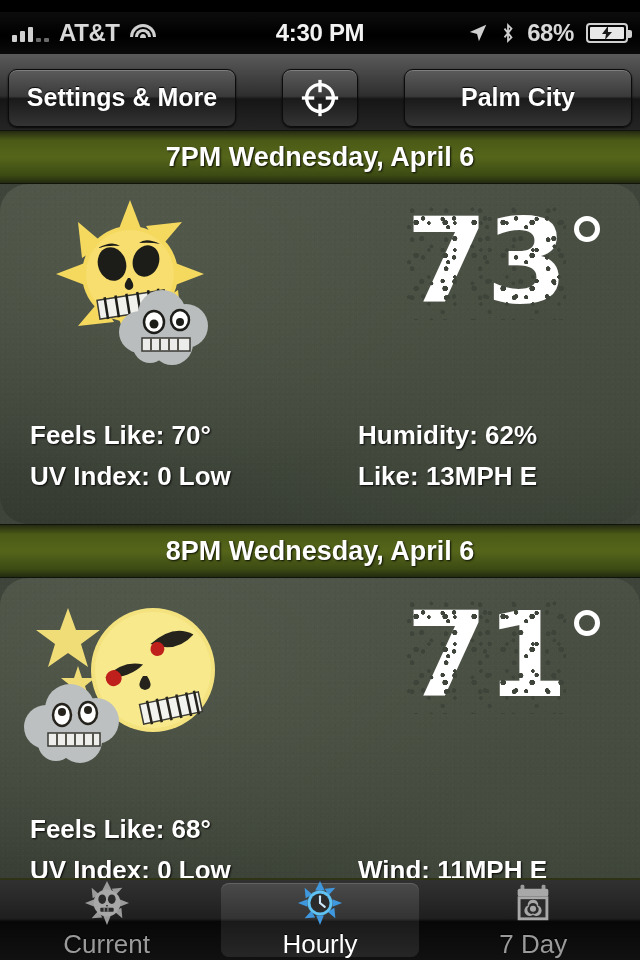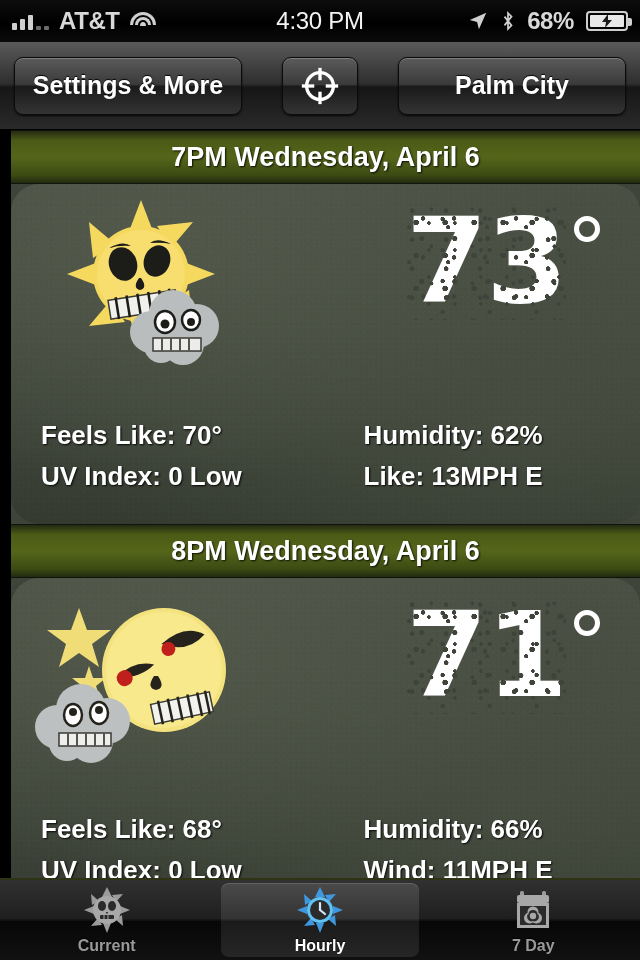--- a/index.html
+++ b/index.html
@@ -10,25 +10,26 @@
     overflow:hidden;
   }
   #app { position:relative; width:640px; height:960px; overflow:hidden; }
 
   
   .statusbar {
     height:42px; width:100%;
     background:linear-gradient(to bottom,#0d0d0d 0%,#000 55%,#0a0a0a 100%);
     display:flex; align-items:center; position:relative;
     padding:0 12px;
+    margin-top:12px;
   }
   .sb-left { display:flex; align-items:center; gap:10px; }
   .sb-right { display:flex; align-items:center; gap:12px; position:absolute; right:12px; top:0; height:42px; }
   .sb-center { position:absolute; left:0; right:0; text-align:center; line-height:42px;
-               color:#f2f2f2; font-size:24px; font-weight:normal; letter-spacing:-0.3px; }
+               color:#f2f2f2; font-size:24px; font-weight:bold; letter-spacing:-0.3px; }
   .sb-text { color:#d8d8d8; font-size:24px; font-weight:bold; letter-spacing:-0.4px; }
   .bars { display:flex; align-items:flex-end; gap:3px; height:18px; }
   .bars i { display:block; width:5px; background:#cfcfcf; border-radius:1px; }
   .bars i:nth-child(1){height:7px}
   .bars i:nth-child(2){height:11px}
   .bars i:nth-child(3){height:15px}
   .bars i.dot{height:4px;background:#6a6a6a}
   .wifi { position:relative; width:26px; height:19px; }
   .wifi span { position:absolute; left:50%; transform:translateX(-50%);
                border:3px solid #cfcfcf; border-bottom:none;
@@ -44,39 +45,39 @@
                    background:#cfcfcf; border-radius:0 2px 2px 0; }
   .battery .fill { position:absolute; left:2px; top:2px; bottom:2px; right:2px; background:#e8e8e8; border-radius:1px; }
   .bolt { position:relative; z-index:2; }
 
   
   .navbar {
     height:88px; width:100%;
     background:linear-gradient(to bottom,#5a5a5a 0%,#2e2e2e 48%,#161616 52%,#2a2a2a 100%);
     border-bottom:1px solid #000;
     display:flex; align-items:center; justify-content:space-between;
-    padding:0 14px; gap:12px;
+    padding:0 8px; gap:12px;
   }
   .navbtn {
     height:58px; border-radius:9px;
     background:linear-gradient(to bottom,#5b5b5b 0%,#3a3a3a 47%,#1a1a1a 51%,#343434 100%);
     border:1px solid #0b0b0b;
     box-shadow:inset 0 1px 0 rgba(255,255,255,0.22), 0 1px 2px rgba(0,0,0,0.8);
     color:#fff; font-size:25px; font-weight:bold;
     display:flex; align-items:center; justify-content:center;
     text-shadow:0 -1px 1px rgba(0,0,0,0.9);
   }
   .navbtn.left { width:228px; }
   .navbtn.right { width:228px; }
   .navbtn.mid { width:76px; }
   .crosshair { width:42px; height:42px; }
 
   
   .content { position:absolute; top:130px; bottom:82px; left:0; right:0; overflow:hidden;
-             background:#3f443a;margin-left:11px; }
+             background:#3f443a; }
 
   .sechdr {
     height:54px; width:100%;
     background:linear-gradient(to bottom,#242a12 0%,#4b5a16 18%,#55661a 50%,#3c4a13 85%,#222a10 100%);
     border-top:1px solid #10140a;
     border-bottom:1px solid #10140a;
     display:flex; align-items:center; justify-content:center;
     color:#fff; font-size:27px; font-weight:bold;
     text-shadow:1px 1px 2px rgba(0,0,0,0.85);
   }
@@ -135,21 +136,21 @@
 
   
   .tabbar {
     position:absolute; bottom:0; left:0; width:640px; height:82px;
     background:linear-gradient(to bottom,#313131 0%,#1f1f1f 48%,#070707 52%,#111 100%);
     border-top:2px solid #2d3314;
     display:flex;
   }
   .tab { flex:1; display:flex; flex-direction:column; align-items:center; justify-content:center;
          gap:3px; position:relative; }
-  .tab .tlabel { font-size:16px; font-weight:bold; color:#9a9a9a;
+  .tab .tlabel { font-size:26px; font-weight:normal; color:#9a9a9a;
                  text-shadow:0 -1px 1px rgba(0,0,0,0.9); }
   .tab.active .tlabel { color:#fff; }
   .tab.active:before {
     content:""; position:absolute; left:8px; right:8px; top:3px; bottom:3px;
     border-radius:8px;
     background:linear-gradient(to bottom,#4a4a4a 0%,#333 48%,#1a1a1a 52%,#262626 100%);
     box-shadow:inset 0 1px 0 rgba(255,255,255,0.14);
   }
   .tab > * { position:relative; z-index:2; }
   .tabicon { width:48px; height:48px; }
@@ -346,21 +347,20 @@
       <div class="temp-area">
         <div class="temp">
           <span>71</span>
           <span class="mask"></span>
         </div>
         <div class="deg"></div>
       </div>
       <div class="details">
         <div class="drow">
           <div class="dcell">Feels Like: 68°</div>
-          <div class="dcell r">Humidity: 66%</div>
         </div>
         <div class="drow">
           <div class="dcell">UV Index: 0 Low</div>
           <div class="dcell r">Wind: 11MPH E</div>
         </div>
       </div>
     </div>
 
   </div>
 

